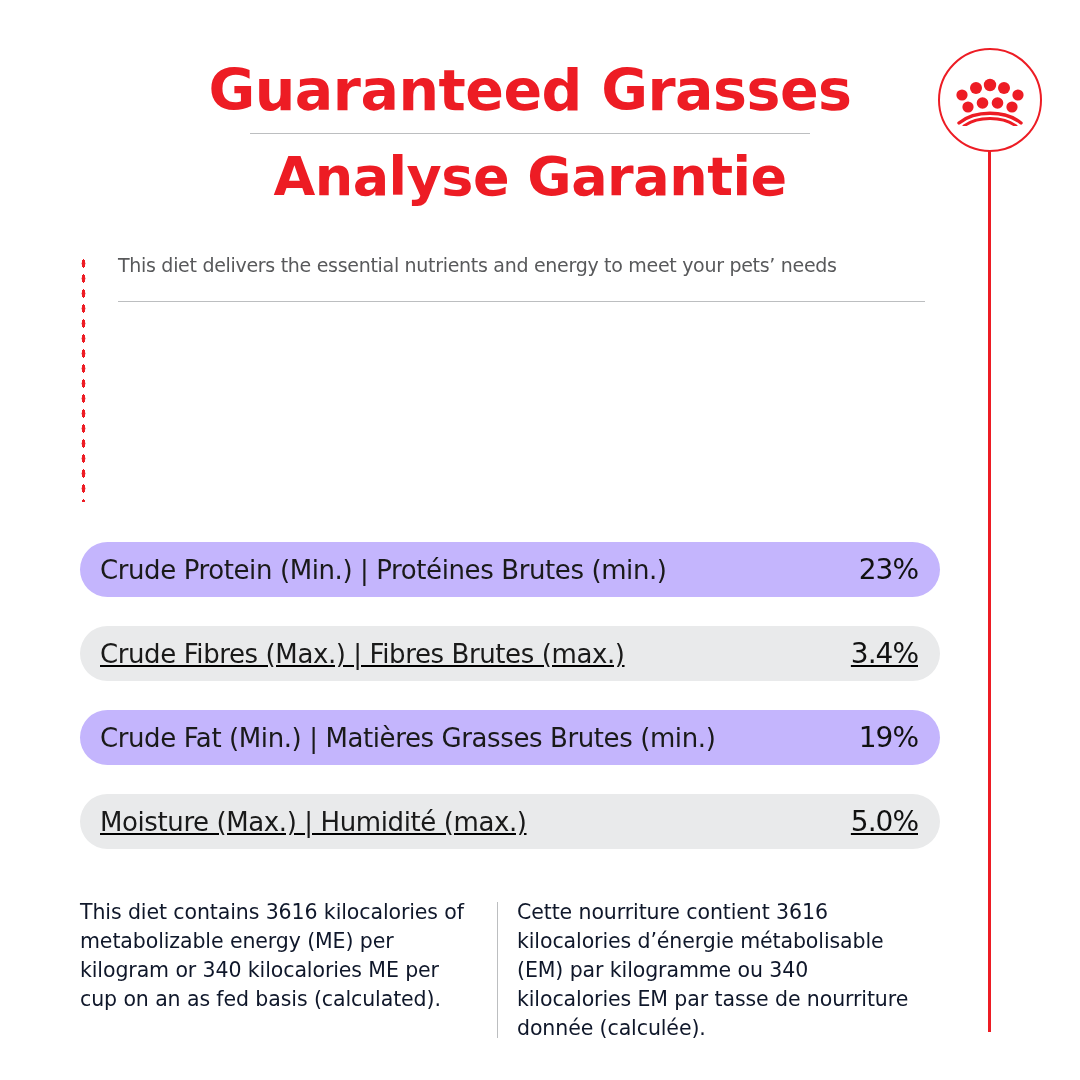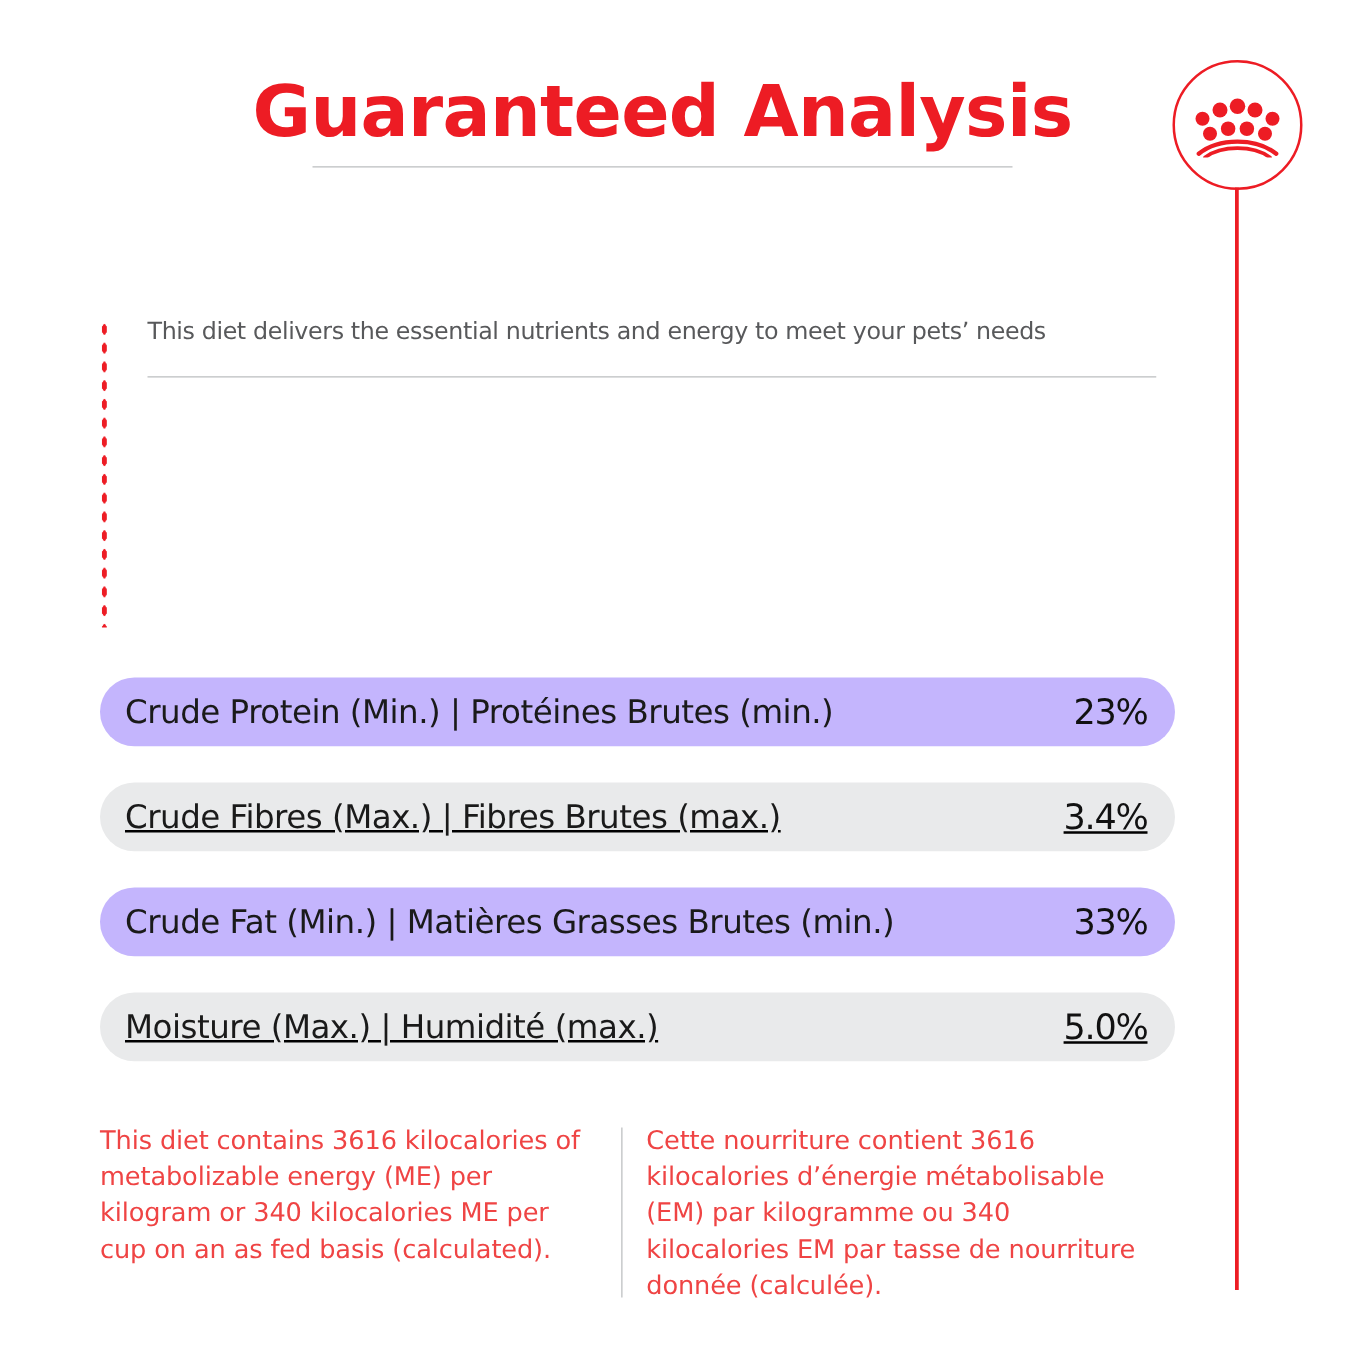--- a/index.html
+++ b/index.html
@@ -156,21 +156,21 @@
   
   .footer {
     position: absolute;
     left: 80px;
     top: 898px;
     width: 896px;
     display: flex;
   }
   .footer-col {
     width: 398px;
-    color: #ef4444;
+    color: #0f172a;
     font-family: "DejaVu Sans", sans-serif;
     font-size: 20.5px;
     line-height: 1.42;
     letter-spacing: -0.1px;
   }
   .footer-divider {
     width: 1px;
     background: #BCBEC0;
     margin: 4px 19px 6px 19px;
     flex: 0 0 1px;
@@ -195,22 +195,23 @@
         <circle cx="42.5" cy="29" r="5.8"></circle>
         <circle cx="57" cy="33" r="5.6"></circle>
       </g>
       <path d="M4 49 C20 36, 50 36, 66 49" fill="none" stroke="#ED1C24" stroke-width="3.4" stroke-linecap="round"></path>
       <path d="M9 52 C22 42, 48 42, 61 52" fill="none" stroke="#ED1C24" stroke-width="3.0" stroke-linecap="round"></path>
     </svg>
   </div>
   <div class="brand-rule"></div>
 
   <div class="title-block">
-    <div class="title-en">Guaranteed Analysis</div>
+    <div class="title-en">Guaranteed Grasses</div>
     <div class="title-rule"></div>
+    <div class="title-fr">Analyse Garantie</div>
   </div>
 
   <div class="desc-block">
     <div class="dot-rail"></div>
     <div class="desc-body">
       <div class="desc-para">This diet delivers the essential nutrients and energy to meet your pets’ needs</div>
       <div class="desc-rule"></div>
     </div>
   </div>
 
@@ -221,21 +222,21 @@
       <span class="nutrient-value">23%</span>
     </div>
 
     <div class="nutrient-row shade-light">
       <span class="nutrient-label">Crude Fibres (Max.) | Fibres Brutes (max.)</span>
       <span class="nutrient-value">3.4%</span>
     </div>
 
     <div class="nutrient-row shade-dark">
       <span class="nutrient-label">Crude Fat (Min.) | Matières Grasses Brutes (min.)</span>
-      <span class="nutrient-value">33%</span>
+      <span class="nutrient-value">19%</span>
     </div>
 
     <div class="nutrient-row shade-light">
       <span class="nutrient-label">Moisture (Max.) | Humidité (max.)</span>
       <span class="nutrient-value">5.0%</span>
     </div>
 
   </div>
 
   <div class="footer">

